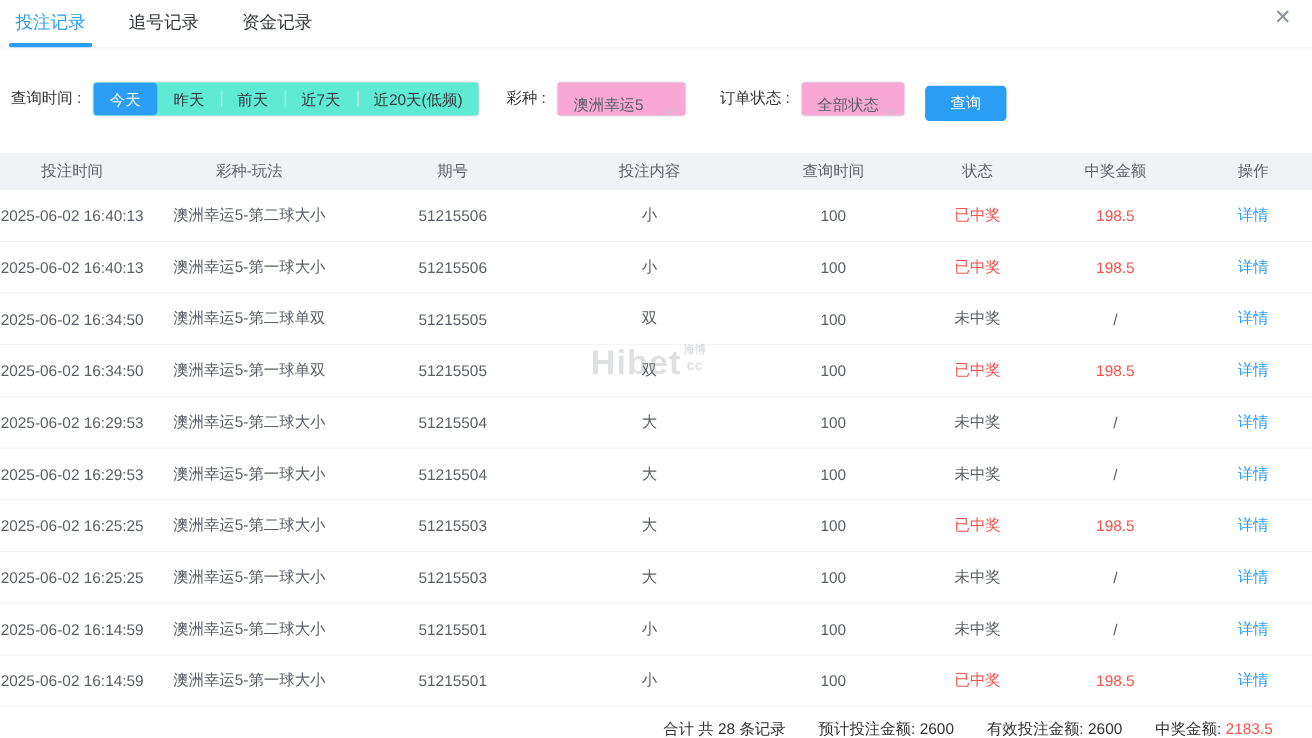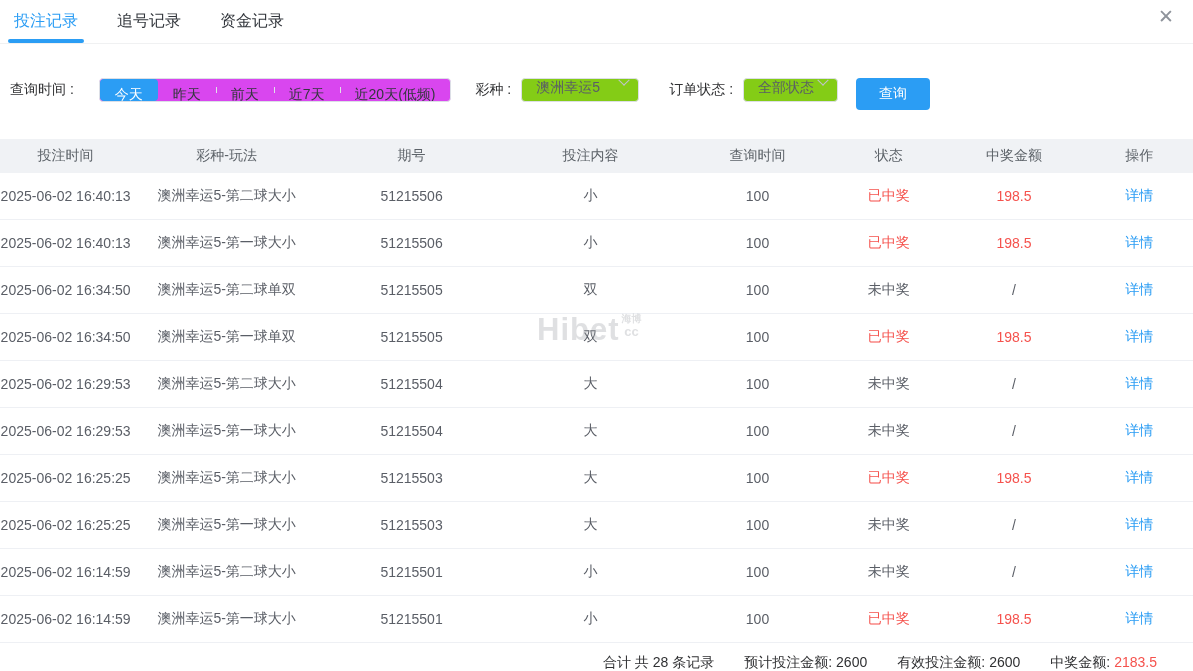--- a/index.html
+++ b/index.html
@@ -22,27 +22,27 @@
     margin-right:39px;cursor:pointer;}
   .tab:first-child{margin-left:14px;}
   .tab.active{color:var(--blue);}
   .tab.active::after{content:'';position:absolute;left:-6px;right:-6px;bottom:1px;height:4px;
     border-radius:3px;background:var(--blue);}
   .close{position:absolute;right:19px;top:7px;font-size:19px;color:#8e939b;cursor:pointer;line-height:1;}
 
   
   .filters{display:flex;align-items:center;margin:26px 0 0 10px;font-size:14px;color:var(--text);}
   .flabel{margin-right:10px;white-space:nowrap;}
-  .btn-group{display:flex;border:1px solid var(--border);border-radius:4px;height:24px;overflow:hidden;background:#d946ef;margin-left:15px;}
+  .btn-group{display:flex;border:1px solid var(--border);border-radius:4px;height:32px;overflow:hidden;background:#5eead4;}
   .bg-item{position:relative;padding:0 15px;line-height:30px;font-size:14px;color:#33373d;cursor:pointer;white-space:nowrap;}
   .bg-item+.bg-item::before{content:'';position:absolute;left:0;top:8px;bottom:8px;width:1px;background:#dfe2e8;}
   .bg-item.active{background:var(--blue);color:#fff;border-radius:4px;}
   .bg-item.active::before,.bg-item.active+.bg-item::before{display:none;}
-  .select{display:flex;align-items:flex-start;justify-content:space-between;border:1px solid var(--border);
-    border-radius:4px;height:24px;padding:0 10px 0 14px;color:#5a5e66;cursor:pointer;background:#84cc16;}
+  .select{display:flex;align-items:flex-end;justify-content:space-between;border:1px solid var(--border);
+    border-radius:4px;height:32px;padding:0 10px 0 14px;color:#5a5e66;cursor:pointer;background:#f9a8d4;}
   .select.lottery{width:118px;margin-right:30px;}
   .select.status{width:95px;}
   .chev{width:8px;height:8px;border-right:1.4px solid #c0c4cc;border-bottom:1.4px solid #c0c4cc;
     transform:rotate(45deg) translate(-2px,-2px);}
   .ml24{margin-left:24px;}
   .query-btn{margin-left:18px;width:74px;height:32px;border:none;border-radius:4px;background:var(--blue);
     color:#fff;font-size:14px;cursor:pointer;font-family:inherit;margin-top:8px;}
 
   
   .table{margin-top:29px;}

